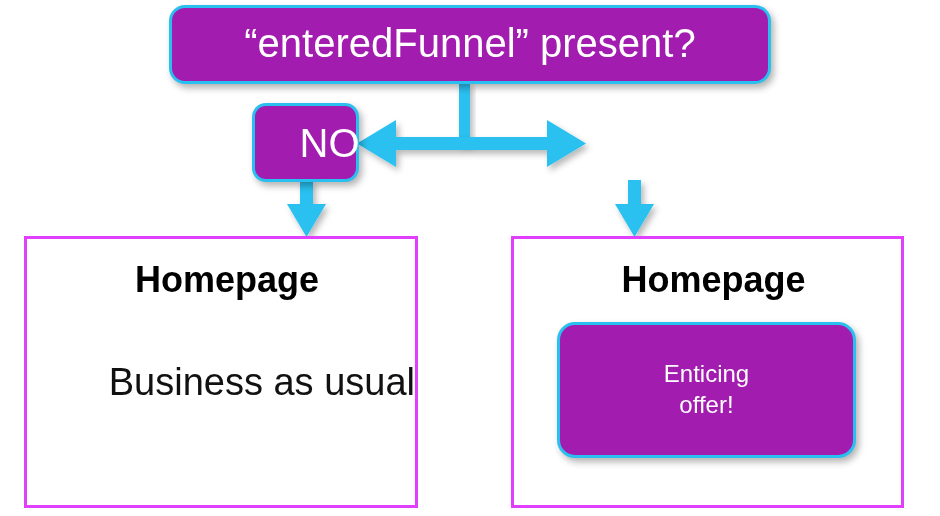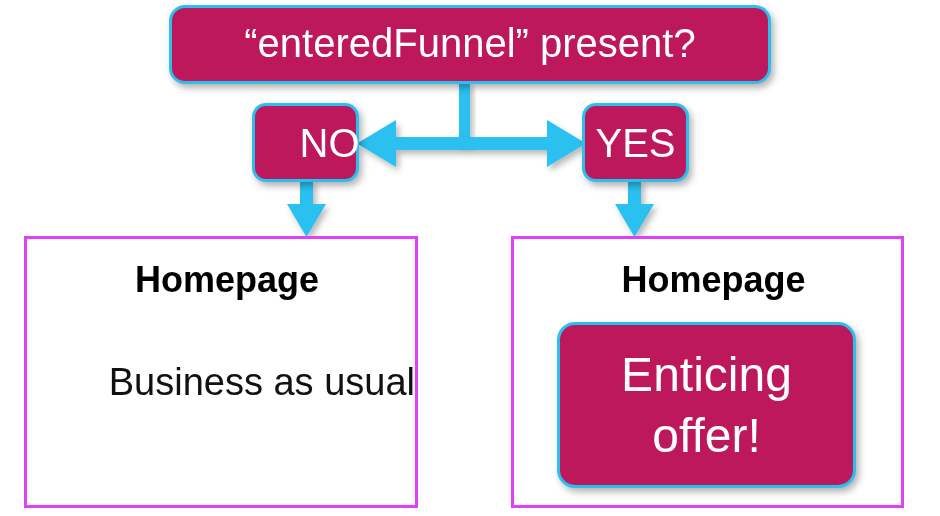--- a/index.html
+++ b/index.html
@@ -15,21 +15,21 @@
     width: 940px;
     height: 516px;
     background: #ffffff;
     overflow: hidden;
   }
 
   
   .bluebox {
     position: absolute;
     box-sizing: border-box;
-    background: #be185d;
+    background: #a21caf;
     border: 3px solid #29C0F0;
     color: #ffffff;
     display: flex;
     align-items: center;
     justify-content: center;
     text-align: center;
     box-shadow: 3px 4px 7px rgba(0,0,0,0.30);
     line-height: 1.05;
     font-weight: 400;
   }
@@ -60,23 +60,23 @@
     width: 107px;
     height: 79px;
     border-radius: 14px;
     font-size: 40px;
   }
 
   #offer-box {
     left: 557px;
     top: 322px;
     width: 299px;
-    height: 166px;
+    height: 136px;
     border-radius: 18px;
-    font-size: 48px;
+    font-size: 24px;
     line-height: 1.28;
     flex-direction: column;
   }
 
   
   .pageframe {
     position: absolute;
     box-sizing: border-box;
     background: #ffffff;
     border: 3px solid #E040FB;
@@ -161,23 +161,20 @@
   </svg>
 
   <div id="question-box" class="bluebox">
     <span>“enteredFunnel” present?</span>
   </div>
 
   <div id="no-box" class="bluebox">
     <span>NO</span>
   </div>
 
-  <div id="yes-box" class="bluebox">
-    <span>YES</span>
-  </div>
 
   <div id="left-page" class="pageframe">
     <div class="page-title">Homepage</div>
     <div class="page-body">Business as usual</div>
   </div>
 
   <div id="right-page" class="pageframe">
     <div class="page-title">Homepage</div>
   </div>
 

